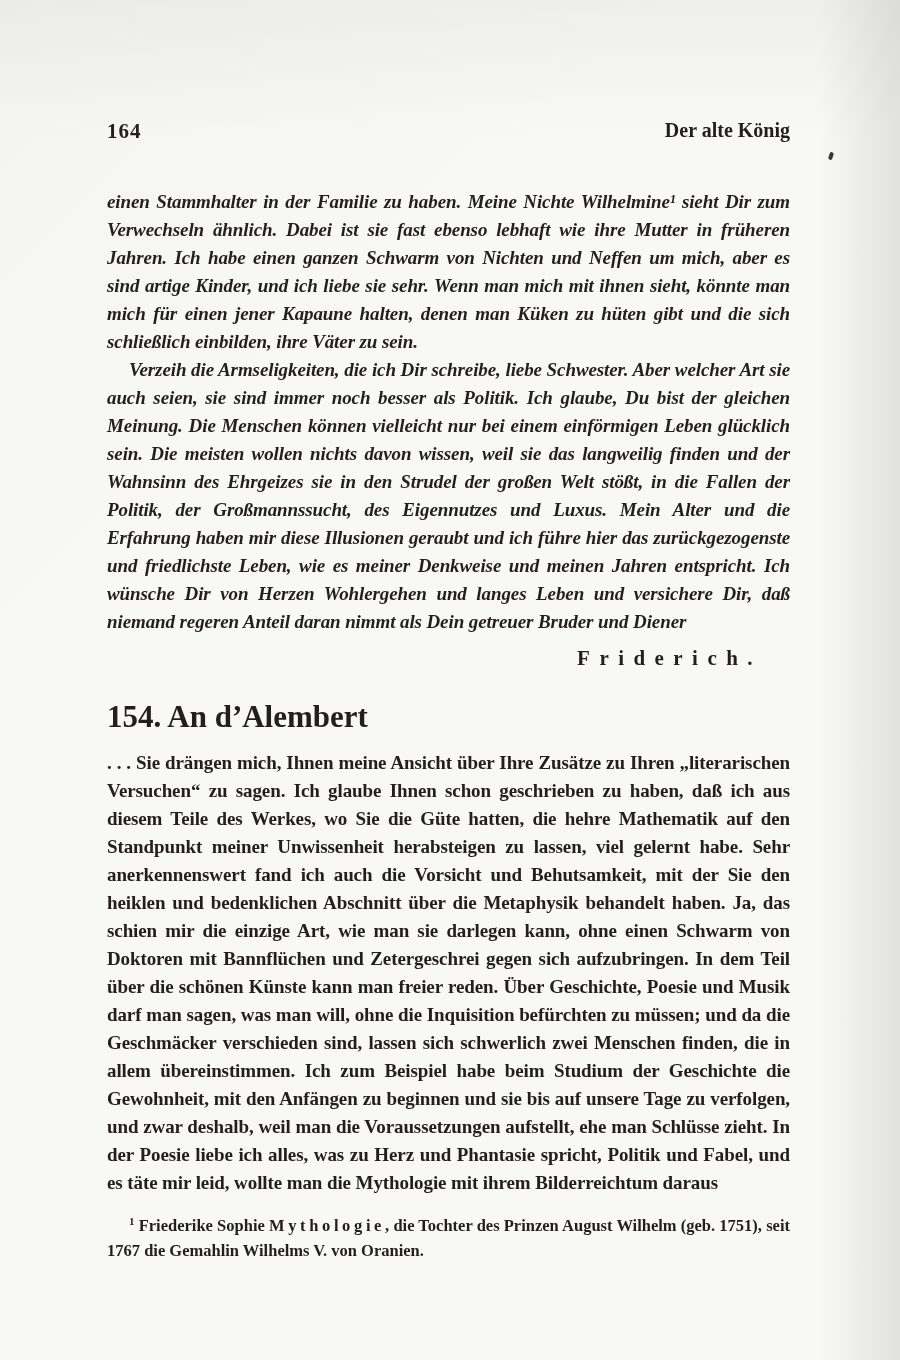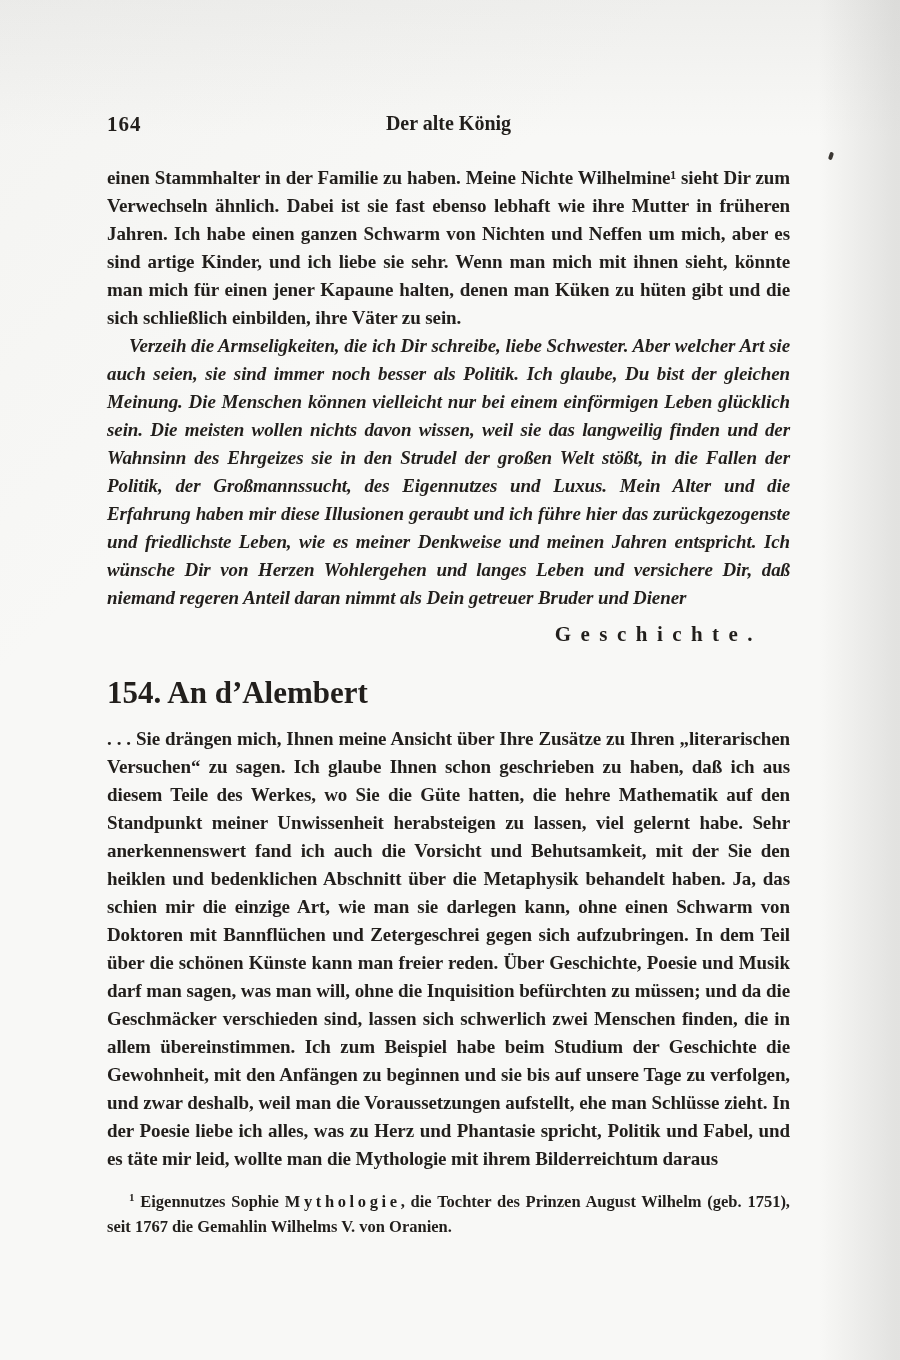--- a/index.html
+++ b/index.html
@@ -12,45 +12,45 @@
       linear-gradient(to bottom, rgba(200,200,198,0.20), rgba(255,255,255,0) 10%),
       linear-gradient(135deg, rgba(210,210,208,0.12), rgba(255,255,255,0) 30%),
       #f8f8f6;
     color:#221f1c;
     font-family:"Liberation Serif", serif;
     font-weight:700;
     overflow:hidden;
   }
   .content{
     position:absolute;
-    left:107px;top:9px;
+    left:107px;top:16px;
     width:683px;
   }
   .header{
     position:relative;
     margin-top:103px;
     height:30px;
     font-size:21px;
   }
   .page-number{
     position:absolute;left:0;top:0;
     letter-spacing:1px;
   }
   .running-head{
-    text-align:center;
+    text-align:right;
     font-size:20px;
   }
   .body-par{
     margin:0;
     font-size:19px;
     line-height:28px;
     text-align:justify;
     letter-spacing:-0.1px;
   }
-  .first-par{margin-top:22px;}
+  .first-par{margin-top:39px;font-style:italic;}
   .indent{text-indent:22px;font-style:italic;}
   .signature{
     margin-top:10px;
     text-align:right;
     padding-right:28px;
     font-size:21px;
     letter-spacing:0.45em;
   }
   .letter-heading{
     margin-top:26px;
@@ -99,23 +99,23 @@
 
     <div class="header">
       <span class="page-number">164</span>
       <div class="running-head">Der alte König</div>
     </div>
 
     <p class="body-par first-par">einen Stammhalter in der Familie zu haben. Meine Nichte Wilhelmine¹ sieht Dir zum Verwechseln ähnlich. Dabei ist sie fast ebenso lebhaft wie ihre Mutter in früheren Jahren. Ich habe einen ganzen Schwarm von Nichten und Neffen um mich, aber es sind artige Kinder, und ich liebe sie sehr. Wenn man mich mit ihnen sieht, könnte man mich für einen jener Kapaune halten, denen man Küken zu hüten gibt und die sich schließlich einbilden, ihre Väter zu sein.</p>
 
     <p class="body-par indent">Verzeih die Armseligkeiten, die ich Dir schreibe, liebe Schwester. Aber welcher Art sie auch seien, sie sind immer noch besser als Politik. Ich glaube, Du bist der gleichen Meinung. Die Menschen können vielleicht nur bei einem einförmigen Leben glücklich sein. Die meisten wollen nichts davon wissen, weil sie das langweilig finden und der Wahnsinn des Ehrgeizes sie in den Strudel der großen Welt stößt, in die Fallen der Politik, der Großmannssucht, des Eigennutzes und Luxus. Mein Alter und die Erfahrung haben mir diese Illusionen geraubt und ich führe hier das zurückgezogenste und friedlichste Leben, wie es meiner Denkweise und meinen Jahren entspricht. Ich wünsche Dir von Herzen Wohlergehen und langes Leben und versichere Dir, daß niemand regeren Anteil daran nimmt als Dein getreuer Bruder und Diener</p>
 
-    <div class="signature">Geschichte.</div>
+    <div class="signature">Friderich.</div>
 
     <div class="letter-heading">154. An d’Alembert</div>
 
 
     <p class="body-par letter-body">. . . Sie drängen mich, Ihnen meine Ansicht über Ihre Zusätze zu Ihren „literarischen Versuchen“ zu sagen. Ich glaube Ihnen schon geschrieben zu haben, daß ich aus diesem Teile des Werkes, wo Sie die Güte hatten, die hehre Mathematik auf den Standpunkt meiner Unwissenheit herabsteigen zu lassen, viel gelernt habe. Sehr anerkennenswert fand ich auch die Vorsicht und Behutsamkeit, mit der Sie den heiklen und bedenklichen Abschnitt über die Metaphysik behandelt haben. Ja, das schien mir die einzige Art, wie man sie darlegen kann, ohne einen Schwarm von Doktoren mit Bannflüchen und Zetergeschrei gegen sich aufzubringen. In dem Teil über die schönen Künste kann man freier reden. Über Geschichte, Poesie und Musik darf man sagen, was man will, ohne die Inquisition befürchten zu müssen; und da die Geschmäcker verschieden sind, lassen sich schwerlich zwei Menschen finden, die in allem übereinstimmen. Ich zum Beispiel habe beim Studium der Geschichte die Gewohnheit, mit den Anfängen zu beginnen und sie bis auf unsere Tage zu verfolgen, und zwar deshalb, weil man die Voraussetzungen aufstellt, ehe man Schlüsse zieht. In der Poesie liebe ich alles, was zu Herz und Phantasie spricht, Politik und Fabel, und es täte mir leid, wollte man die Mythologie mit ihrem Bilderreichtum daraus</p>
 
-    <p class="footnote"><sup>1</sup> <span>Eigennutzes Sophie </span><span class="spaced">Mythologie</span><span>, die Tochter des Prinzen August Wilhelm (geb. 1751), seit 1767 die Gemahlin Wilhelms V. von Oranien.</span></p>
+    <p class="footnote"><sup>1</sup> <span>Friederike Sophie </span><span class="spaced">Mythologie</span><span>, die Tochter des Prinzen August Wilhelm (geb. 1751), seit 1767 die Gemahlin Wilhelms V. von Oranien.</span></p>
 
   </div>
 </div>
 
 </body></html>

